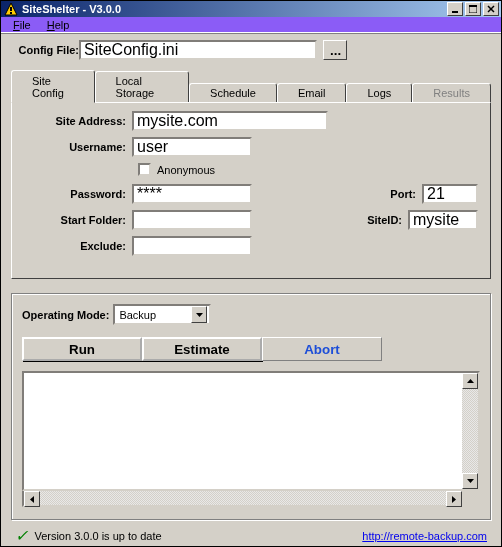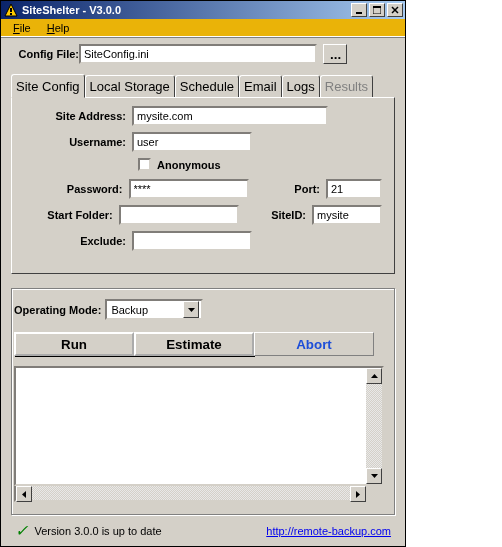--- a/index.html
+++ b/index.html
@@ -7,21 +7,21 @@
     margin: 0;
     padding: 0;
     font-family: Tahoma, "MS Sans Serif", sans-serif;
     font-size: 11px;
     background: #fff;
     width: 502px;
     height: 547px;
     overflow: hidden;
   }
   .window {
-    width: 406px;
+    width: 502px;
     height: 547px;
     background: #d4d0c8;
     border: 1px solid #000;
     display: flex;
     flex-direction: column;
   }
   .titlebar {
     background: linear-gradient(to right, #0a246a, #a6caf0);
     color: #fff;
     height: 19px;
@@ -45,77 +45,77 @@
     background: #d4d0c8;
     border: 1px solid #fff;
     border-right-color:#404040; border-bottom-color:#404040;
     font-size: 9px;
     display:flex; align-items:center; justify-content:center;
     color:#000;
     font-family: "Segoe UI Symbol", sans-serif;
     margin-left:2px;
   }
   .menubar {
-    background:#eab308;
+    background:#8b5cf6;
     height:20px;
     display:flex;
     align-items:center;
     padding:0 4px;
     border-bottom:1px solid #808080;
     box-shadow: inset 0 -1px 0 #fff;
   }
   .menu-item {
     padding:2px 8px;
   }
   .menu-item u { text-decoration: underline; }
   .content {
     flex:1;
     padding:6px 10px 4px 10px;
     display:flex;
     flex-direction:column;
   }
   .row { display:flex; align-items:center; }
   .label { text-align:right; }
-  .bold { font-weight:bold; }
+  .bold { font-weight:normal; }
   .config-row { margin-bottom:8px; }
   .config-label { width:68px; font-weight:bold; }
   .text-input {
     height:20px;
     border:2px inset #d4d0c8;
     background:#fff;
     padding:1px 3px;
     font-family:inherit;
-    font-size:11px;
+    font-size:16px;
   }
   .browse-btn {
     width:24px; height:20px;
     margin-left:6px;
     background:#d4d0c8;
     border:1px solid #fff;
     border-right-color:#404040; border-bottom-color:#404040;
     font-weight:bold;
   }
   .whats-this {
     width:74px; height:22px;
     background:#d4d0c8;
     border:1px solid #fff;
     border-right-color:#404040; border-bottom-color:#404040;
     font-family:inherit; font-size:11px;
     margin-left:auto;
   }
   .tabs-area { margin-top:2px; }
   .tab-strip { display:flex; align-items:flex-end; position:relative; z-index:2;}
   .tab {
-    padding:3px 4px;
+    padding:3px 20px;
     border:1px solid #808080;
     border-bottom:none;
     background:#d4d0c8;
     margin-right:0;
     position:relative;
-    font-size:13px;
+    font-size:11px;
     border-top-left-radius:3px;
     border-top-right-radius:3px;
     border-top-color:#fff; border-left-color:#fff;
     border-right-color:#404040;
   }
   .tab.active {
     background:#d4d0c8;
     border-bottom:1px solid #d4d0c8;
     z-index:3;
     margin-bottom:-1px;
@@ -137,21 +137,21 @@
   .checkbox-row { margin-left:114px; display:flex; align-items:center; margin-bottom:8px; margin-top:2px;}
   .chk {
     width:13px; height:13px;
     border:2px inset #d4d0c8;
     background:#fff;
     margin-right:6px;
   }
   .group-box {
     border:1px solid #808080;
     box-shadow: inset 1px 1px 0 #fff, 1px 1px 0 #fff;
-    padding:10px 10px 12px 2px;
+    padding:10px 10px 12px 10px;
     margin-top:14px;
     position:relative;
   }
   .op-label { font-weight:bold; }
   .select-box {
     height:21px; width:98px;
     border:2px inset #d4d0c8;
     background:#fff;
     display:flex; align-items:center;
     padding:0 2px 0 4px;

